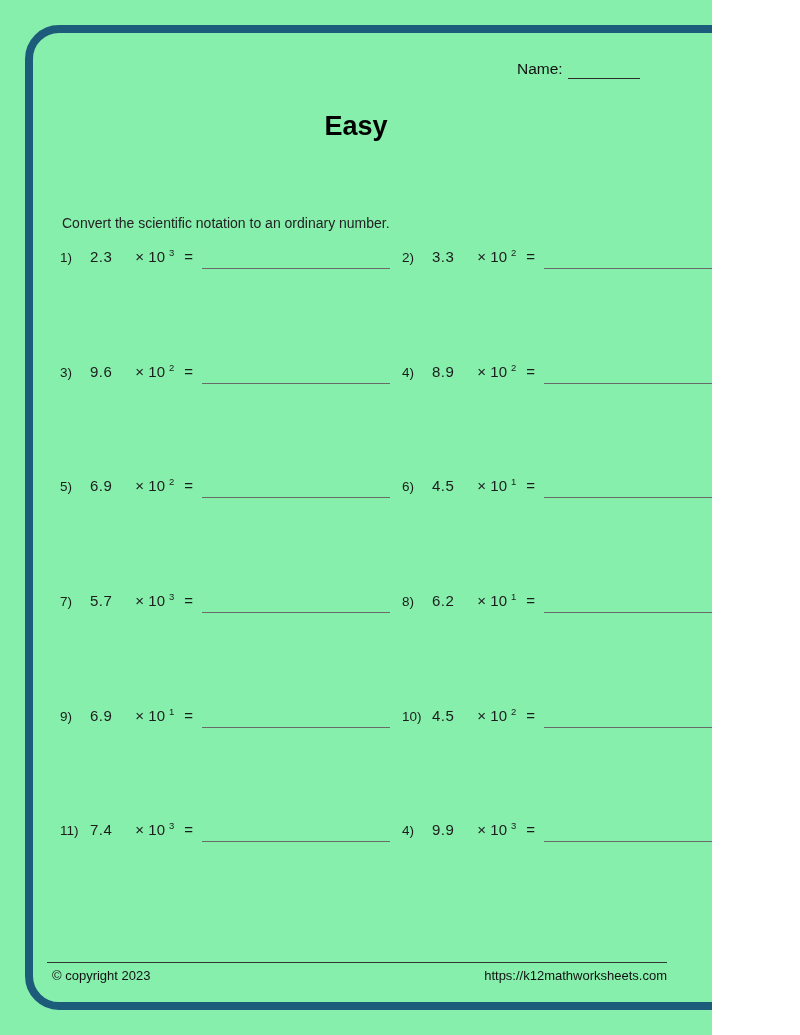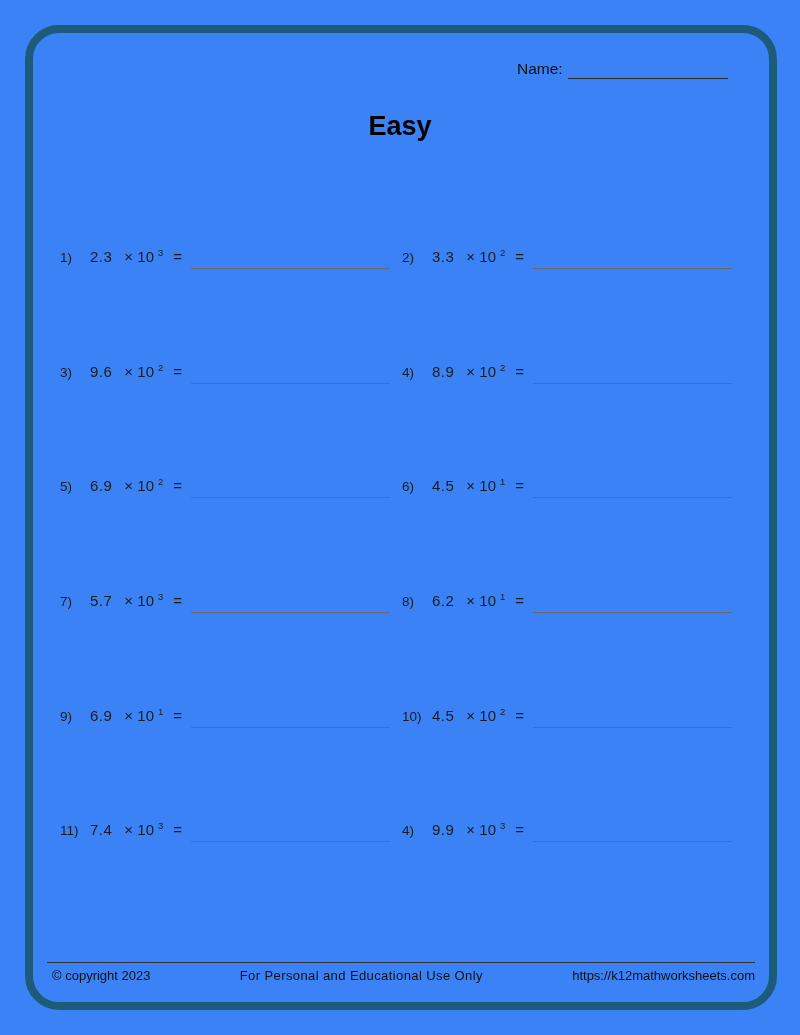--- a/index.html
+++ b/index.html
@@ -1,20 +1,20 @@
 <!DOCTYPE html>
 <html><head>
 <meta charset="utf-8">
 <style>
   html, body { margin: 0; padding: 0; background: #ffffff; }
   .page {
     position: relative;
-    width: 800px;
+    width: 712px;
     height: 1035px;
-    background: #3b82f6;
+    background: #86efac;
     font-family: "Liberation Sans", sans-serif;
     color: #1c1c1c;
     overflow: hidden;
   }
   .page-border {
     position: absolute;
     left: 25px; top: 25px;
     width: 736px; height: 969px;
     border: 8px solid #1d5b7b;
     border-radius: 34px;
@@ -69,21 +69,21 @@
     height: 22px;
     font-size: 15px;
   }
   .pnum {
     width: 30px;
     flex: 0 0 30px;
     font-size: 13.5px;
     color: #1c1c1c;
   }
   .coeff { letter-spacing: 0.5px; }
-  .mult { margin-left: 12px; }
+  .mult { margin-left: 23px; }
   .exp {
     font-size: 9.5px;
     margin-left: 4px;
     position: relative;
     top: -6px;
   }
   .eq { margin-left: 10px; }
   .ans-line {
     flex: 1;
     align-self: flex-end;
@@ -120,20 +120,21 @@
 
   <div class="name-row">
     <span class="name-label">Name:</span>
     <span class="name-line"></span>
   </div>
 
   <div class="title-block">
     <div>Easy</div>
   </div>
 
+  <div class="instructions">Convert the scientific notation to an ordinary number.</div>
 
   <div class="problems">
 
     <div class="problem">
       <span class="pnum">1)</span>
       <span class="coeff">2.3</span>
       <span class="mult">× 10</span>
       <span class="exp">3</span>
       <span class="eq">=</span>
       <span class="ans-line"></span>
@@ -237,17 +238,16 @@
       <span class="eq">=</span>
       <span class="ans-line"></span>
     </div>
 
   </div>
 
   <div class="footer-divider"></div>
 
   <div class="footer">
     <span>© copyright 2023</span>
-    <span class="mid">For Personal and Educational Use Only</span>
     <span>https://k12mathworksheets.com</span>
   </div>
 
 </div>
 
 </body></html>

